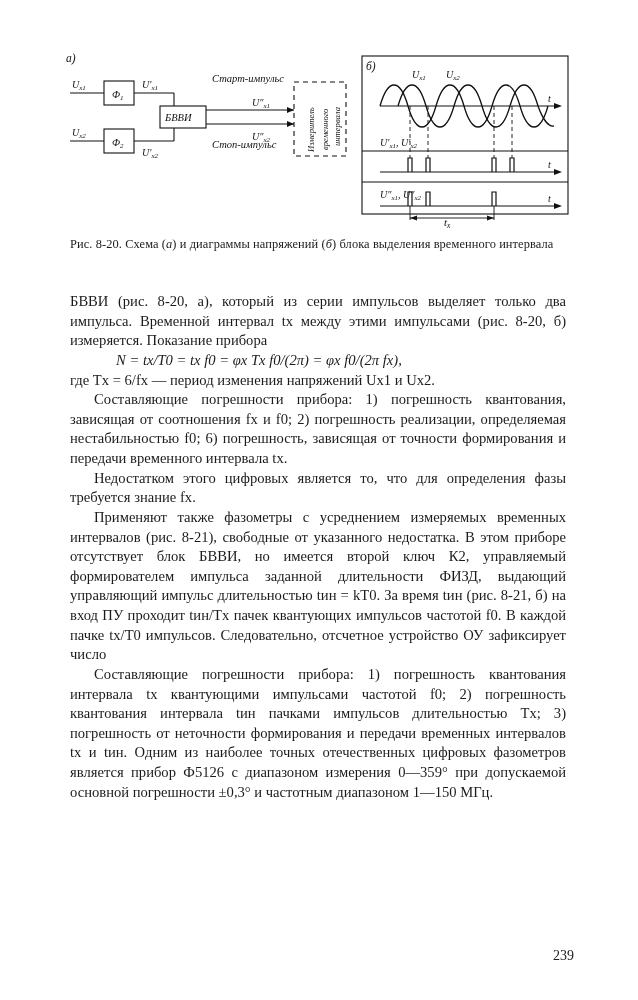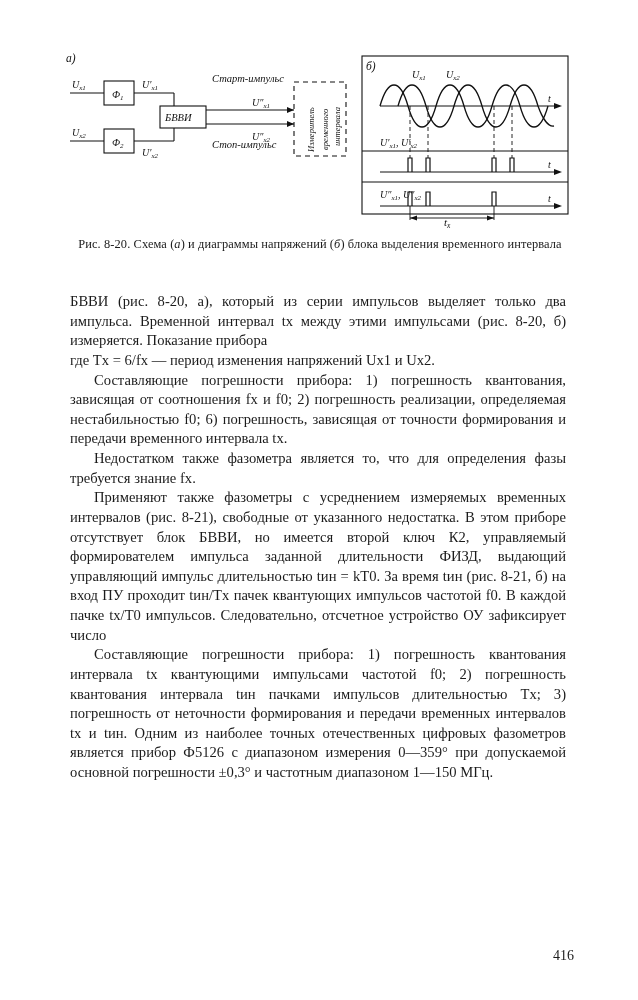--- a/index.html
+++ b/index.html
@@ -34,21 +34,20 @@
   .fig-svg { display:block; }
 
   .fig-caption {
     position: absolute;
     left: 70px;
     top: 236px;
     width: 500px;
     font-size: 12.4px;
     line-height: 1.38;
     letter-spacing: .1px;
-    text-align: center;
   }
   .fig-caption .it { font-style: italic; }
 
   
   .body-text {
     position: absolute;
     left: 70px;
     top: 292px;
     width: 500px;
     font-size: 14.6px;
@@ -182,22 +181,23 @@
       </g>
     </svg>
   </div>
 
   <div class="fig-caption">
     <span>Рис. 8-20.</span><span> Схема (</span><span class="it">а</span><span>) и диаграммы напряжений (</span><span class="it">б</span><span>) блока выделения временного интервала</span>
   </div>
 
   <div class="body-text">
     <p class="noind">БВВИ (рис. 8-20, а), который из серии импульсов выделяет только два импульса. Временной интервал tх между этими импульсами (рис. 8-20, б) измеряется. Показание прибора</p>
+    <p class="formula center-left">N = tх/T0 = tх f0 = φх Tх f0/(2π) = φх f0/(2π fх),</p>
     <p class="noind">где Tх = 6/fх — период изменения напряжений Uх1 и Uх2.</p>
     <p>Составляющие погрешности прибора: 1) погрешность квантования, зависящая от соотношения fх и f0; 2) погрешность реализации, определяемая нестабильностью f0; 6) погрешность, зависящая от точности формирования и передачи временного интервала tх.</p>
-    <p>Недостатком также фазометра является то, что для определения фазы требуется знание fх.</p>
+    <p>Недостатком этого цифровых является то, что для определения фазы требуется знание fх.</p>
     <p>Применяют также фазометры с усреднением измеряемых временных интервалов (рис. 8-21), свободные от указанного недостатка. В этом приборе отсутствует блок БВВИ, но имеется второй ключ К2, управляемый формирователем импульса заданной длительности ФИЗД, выдающий управляющий импульс длительностью tин = kT0. За время tин (рис. 8-21, б) на вход ПУ проходит tин/Tх пачек квантующих импульсов частотой f0. В каждой пачке tх/T0 импульсов. Следовательно, отсчетное устройство ОУ зафиксирует число</p>
     <p>Составляющие погрешности прибора: 1) погрешность квантования интервала tх квантующими импульсами частотой f0; 2) погрешность квантования интервала tин пачками импульсов длительностью Tх; 3) погрешность от неточности формирования и передачи временных интервалов tх и tин. Одним из наиболее точных отечественных цифровых фазометров является прибор Ф5126 с диапазоном измерения 0—359° при допускаемой основной погрешности ±0,3° и частотным диапазоном 1—150 МГц.</p>
   </div>
 
-  <div class="pagenum">416</div>
+  <div class="pagenum">239</div>
 
 </div>
 
 </body></html>

